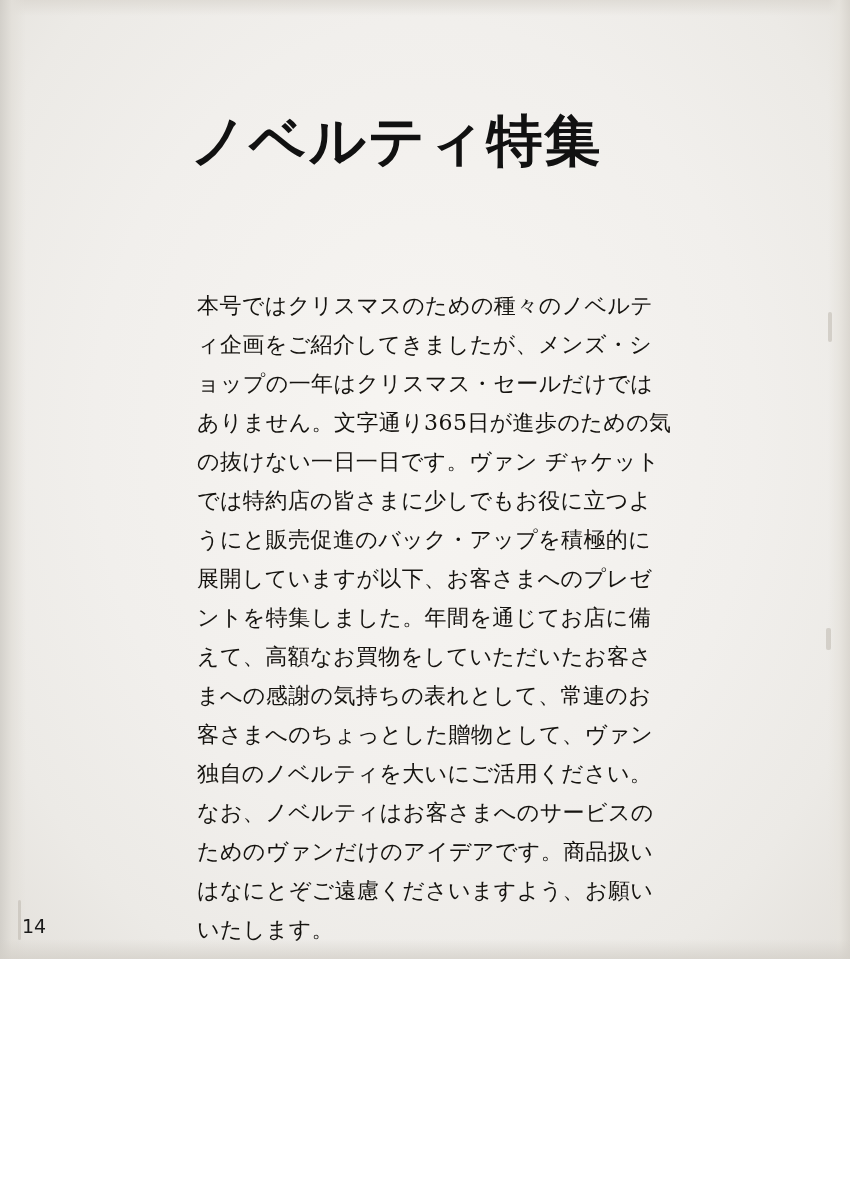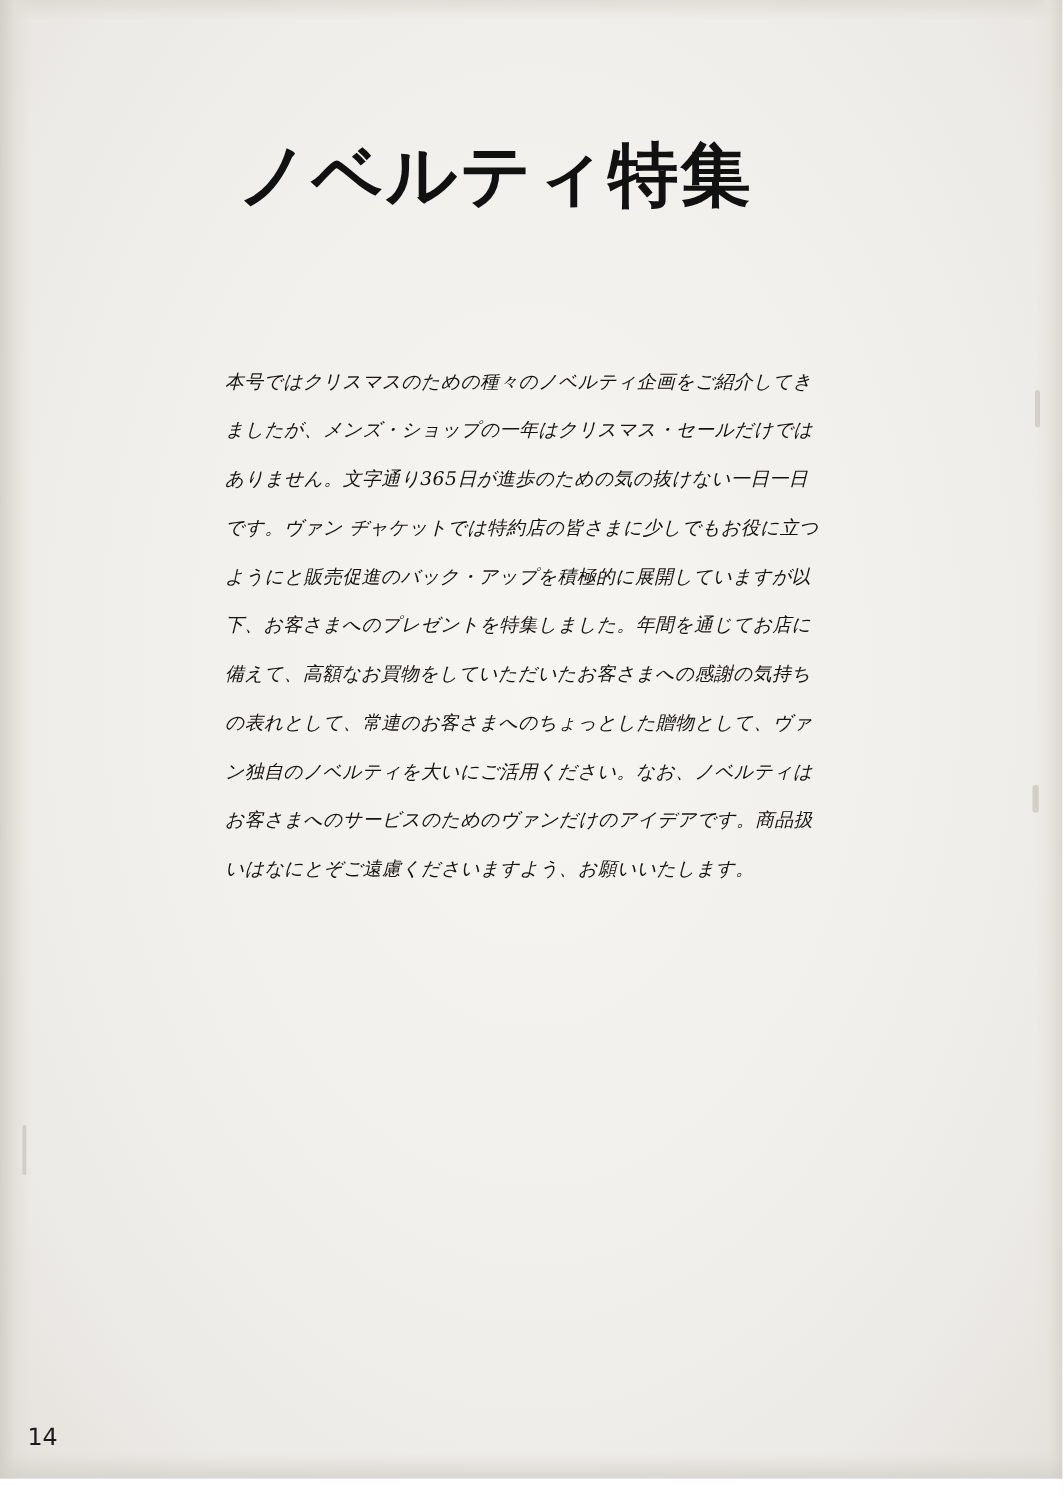--- a/index.html
+++ b/index.html
@@ -6,21 +6,21 @@
     margin: 0;
     padding: 0;
     background: #ffffff;
   }
   body {
     font-family: "Liberation Serif", serif;
   }
   .page {
     position: relative;
     width: 850px;
-    height: 1183px;
+    height: 959px;
     background: #f2f0ed;
     overflow: hidden;
   }
   
   .paper {
     position: absolute;
     inset: 0;
     background:
       radial-gradient(ellipse at 50% 45%, #f7f5f2 0%, #f1efec 55%, #eceae6 80%, #e4e1dc 100%);
   }
@@ -67,30 +67,29 @@
     font-weight: 700;
     font-size: 56px;
     letter-spacing: 2px;
     color: #111111;
     line-height: 1.1;
     white-space: nowrap;
   }
 
   .body-copy {
     position: absolute;
-    left: 180px;
+    left: 197px;
     top: 286px;
     width: 475px;
     font-family: "DejaVu Serif", serif;
-    font-size: 15px;
+    font-size: 22px;
     line-height: 39px;
     color: #15130f;
     letter-spacing: 0.4px;
     text-align: left;
-    font-style: italic;
   }
   .body-copy p {
     margin: 0;
   }
 
   .folio {
     position: absolute;
     left: 22px;
     bottom: 22px;
     font-family: "DejaVu Sans", sans-serif;

